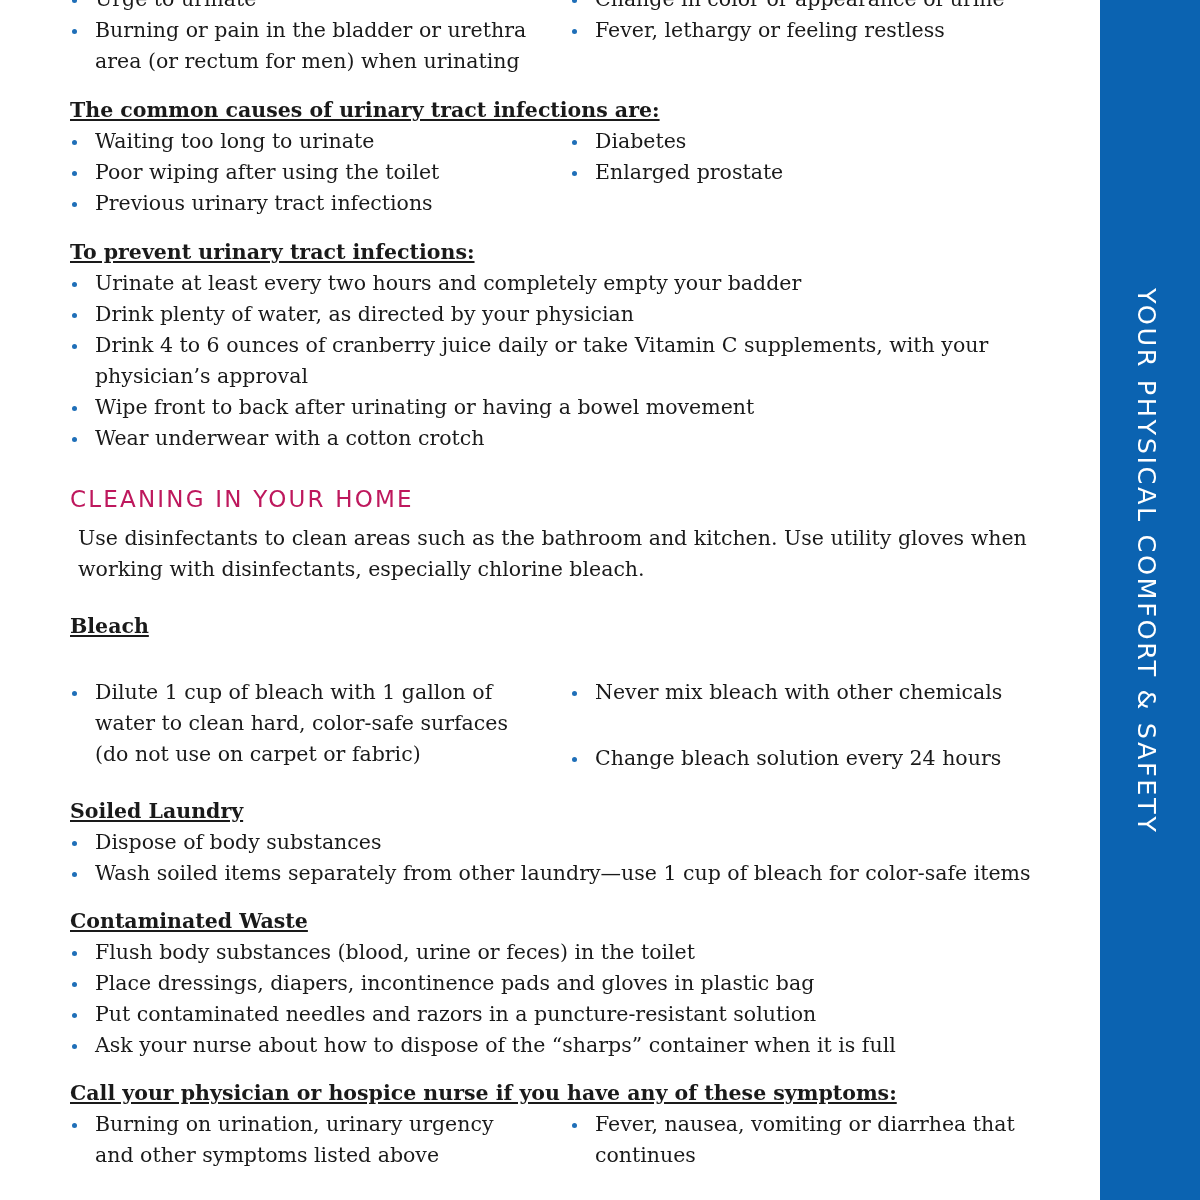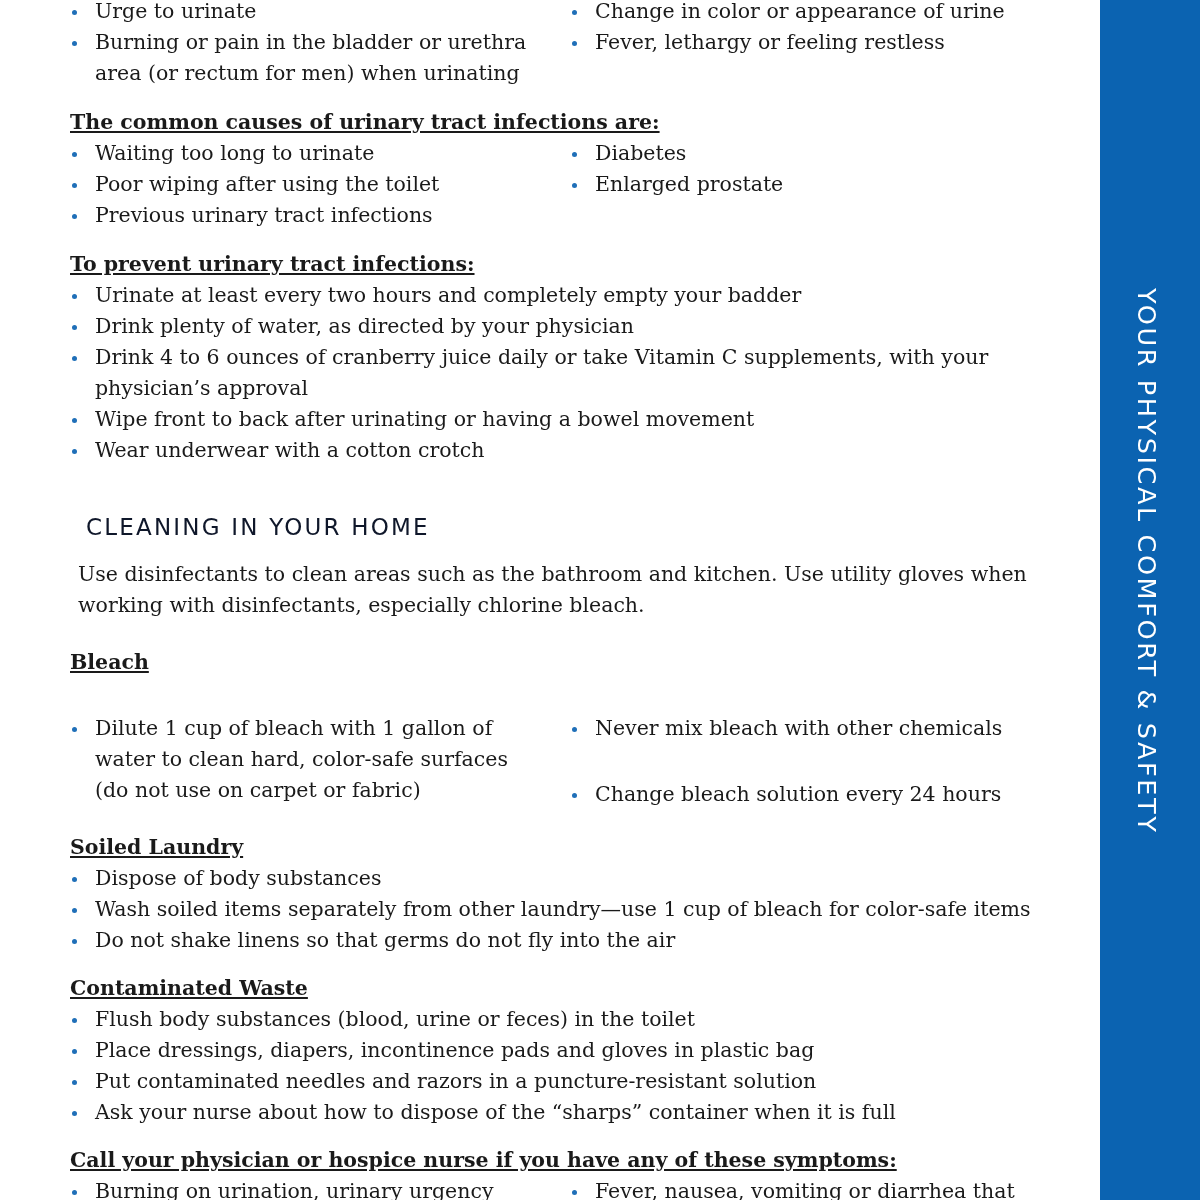--- a/index.html
+++ b/index.html
@@ -1,43 +1,43 @@
 <!DOCTYPE html>
 <html><head>
   <meta charset="utf-8">
   <style>
     html, body { margin: 0; padding: 0; }
     body {
       width: 1200px; height: 1200px; overflow: hidden; position: relative;
       background: #ffffff; color: #1a1a1a;
       font-family: "DejaVu Serif", "Liberation Serif", serif;
     }
-    .page { position: absolute; left: 0; top: 12px; width: 1100px; height: 900px; }
+    .page { position: absolute; left: 0; top: 0; width: 1100px; height: 900px; }
     .sidebar {
       position: absolute; left: 1100px; top: 0; width: 100px; height: 1200px;
       background: #0b63b1;
     }
     .sidebar-title {
       position: absolute; left: 50px; top: 288px;
       transform-origin: 0 0; transform: translateX(12px) rotate(90deg);
       white-space: nowrap; color: #ffffff;
       font-family: "DejaVu Sans", "Liberation Sans", sans-serif;
       font-size: 25.5px; letter-spacing: 2.6px; font-weight: normal;
     }
     .content {
       position: absolute; left: 70px; top: -16px; width: 990px;
       font-size: 20.5px; line-height: 31px;
     }
     .heading {
       font-weight: bold; margin: 0; font-size: 20.5px; line-height: 31px; text-decoration: underline;
     }
     .section-title {
       font-family: "DejaVu Sans", "Liberation Sans", sans-serif;
-      color: #0f172a; font-size: 23px; letter-spacing: 2.2px; line-height: 31px;
-      margin: 16px; font-weight: normal;
+      color: #be185d; font-size: 23px; letter-spacing: 2.2px; line-height: 31px;
+      margin: 0; font-weight: normal;
     }
     ul { list-style: none; margin: 0; padding: 0; }
     li { position: relative; padding-left: 25px; }
     li::before {
       content: ""; position: absolute; left: 2px; top: 14px;
       width: 5px; height: 5px; border-radius: 50%; background: #1f6fb8;
     }
     .cols { display: flex; }
     .col-a { width: 500px; }
     .col-b { flex: 1; }
@@ -106,21 +106,20 @@
         <li>Change bleach solution every 24 hours</li>
       </ul>
     </div>
 
     <div class="gap-m"></div>
 
     <h3 class="heading">Soiled Laundry</h3>
     <ul>
       <li>Dispose of body substances</li>
       <li style="white-space:nowrap">Wash soiled items separately from other laundry—use 1 cup of bleach for color-safe items</li>
-      <li>Do not shake linens so that germs do not fly into the air</li>
     </ul>
 
     <div class="gap-m"></div>
 
     <h3 class="heading">Contaminated Waste</h3>
     <ul>
       <li>Flush body substances (blood, urine or feces) in the toilet</li>
       <li>Place dressings, diapers, incontinence pads and gloves in plastic bag</li>
       <li>Put contaminated needles and razors in a puncture-resistant solution</li>
       <li>Ask your nurse about how to dispose of the “sharps” container when it is full</li>

